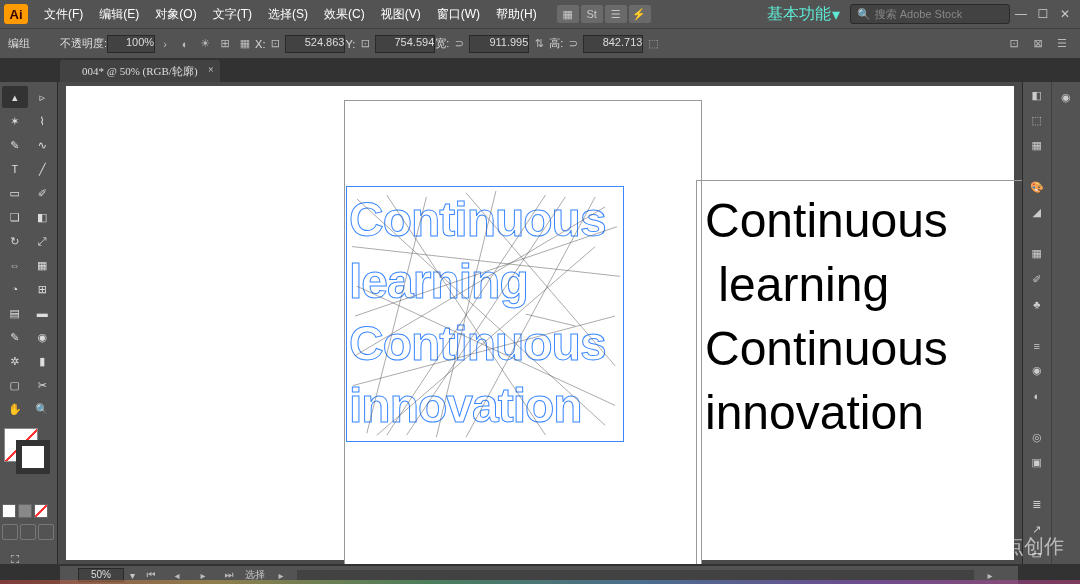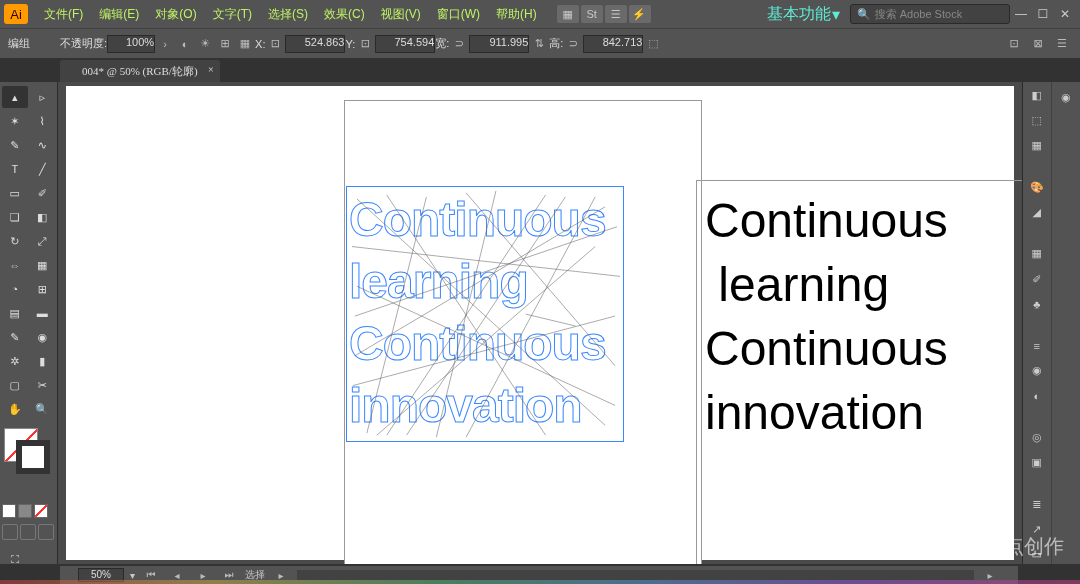--- a/index.html
+++ b/index.html
@@ -1,19 +1,19 @@
 <!DOCTYPE html>
 <html><head>
 <meta charset="utf-8">
 <style>
 * { margin: 0; padding: 0; box-sizing: border-box; user-select: none; }
 body { width: 1080px; height: 584px; background: #323232; font-family: "Microsoft YaHei", Arial, sans-serif; font-size: 11px; color: #c8c8c8; overflow: hidden; position: relative; }
 .menubar { height: 28px; background: #535353; display: flex; align-items: center; padding: 0 4px; }
-.ai-logo { width: 24px; height: 20px; background: #ff9a00; color: #330000; font-weight: normal; font-size: 13px; display: flex; align-items: center; justify-content: center; border-radius: 3px; margin-right: 8px; }
-.menu-item { padding: 0 8px; color: #bef264; font-size: 12px; cursor: pointer; }
+.ai-logo { width: 24px; height: 20px; background: #ff9a00; color: #330000; font-weight: bold; font-size: 13px; display: flex; align-items: center; justify-content: center; border-radius: 3px; margin-right: 8px; }
+.menu-item { padding: 0 8px; color: #ffffff; font-size: 12px; cursor: pointer; }
 .menu-icons { display: flex; gap: 2px; margin-left: 12px; }
 .mi { width: 22px; height: 18px; background: #6a6a6a; border-radius: 2px; display: flex; align-items: center; justify-content: center; }
 .spacer { flex: 1; }
 .workspace-sel { color: #5eead4; font-size: 16px; margin-right: 10px; display: flex; align-items: center; gap: 1px; }
 .search-box { width: 160px; height: 20px; background: #424242; border: 1px solid #2a2a2a; border-radius: 3px; display: flex; align-items: center; padding: 0 6px; color: #888; font-size: 11px; gap: 4px; }
 .winbtn { width: 22px; text-align: center; color: #ccc; font-size: 12px; }
 .ctrlbar { height: 30px; background: #535353; border-top: 1px solid #404040; display: flex; align-items: center; padding: 0 8px; font-size: 11px; }
 .clabel { color: #ddd; }
 .cinput { width: 48px; height: 18px; background: #424242; border: 1px solid #2a2a2a; color: #ddd; text-align: right; font-size: 11px; }
 .cinput.w { width: 60px; }

